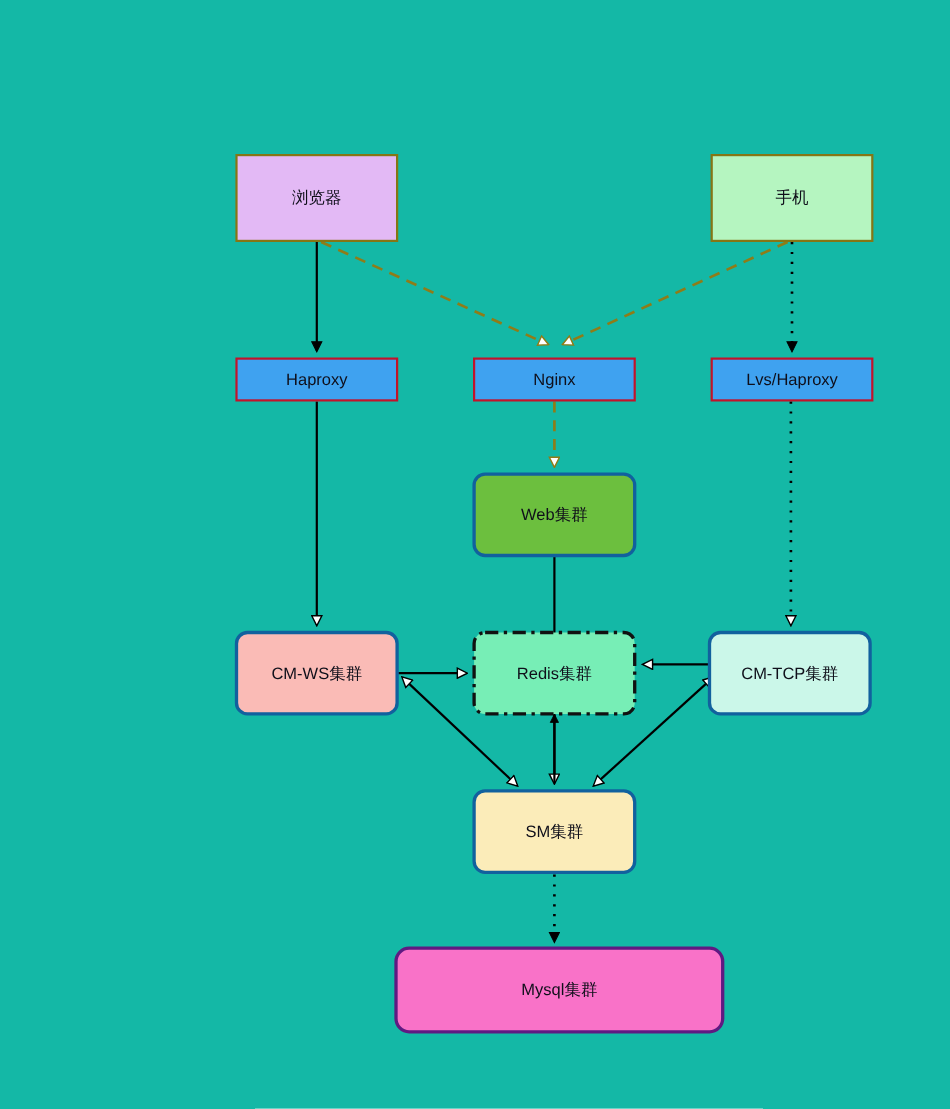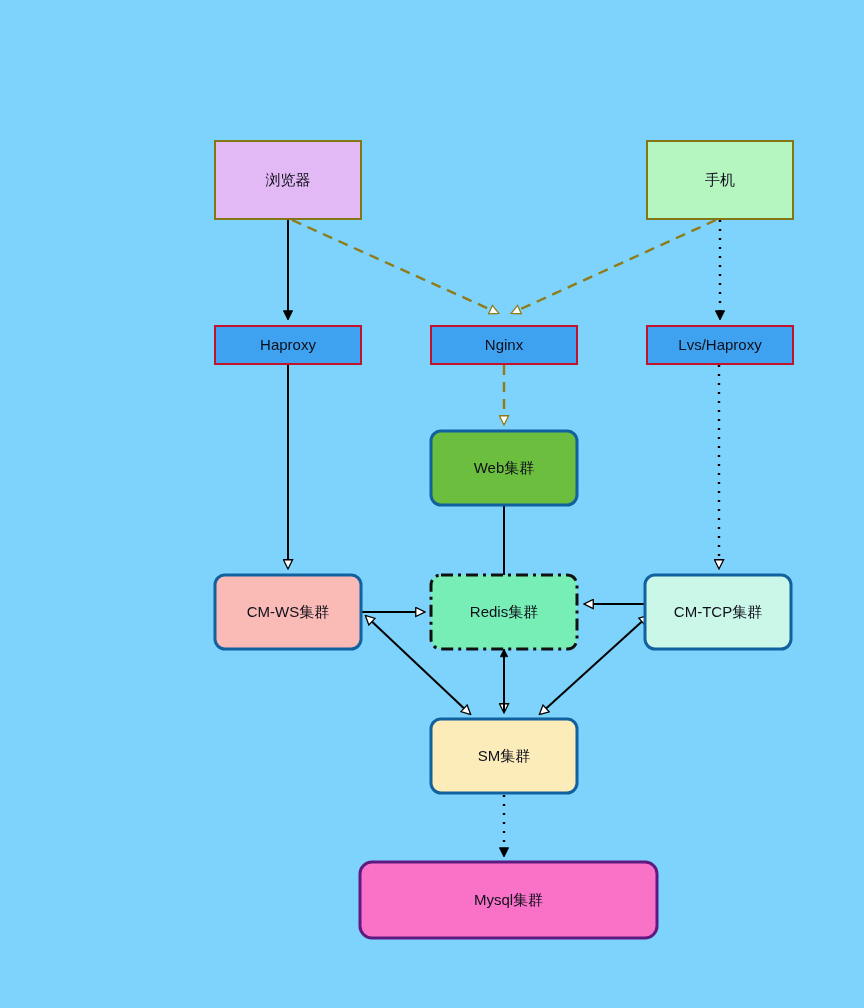--- a/index.html
+++ b/index.html
@@ -11,21 +11,21 @@
   body {
     width: 864px;
     height: 1008px;
     font-family: "Liberation Sans", sans-serif;
     overflow: hidden;
   }
   #diagram-root {
     position: relative;
     width: 864px;
     height: 1008px;
-    background: #7dd3fc;
+    background: #14b8a6;
   }
   svg.canvas {
     position: absolute;
     top: 0;
     left: 0;
     width: 864px;
     height: 1008px;
   }
   .node-label {
     font-family: "Liberation Sans", sans-serif;

